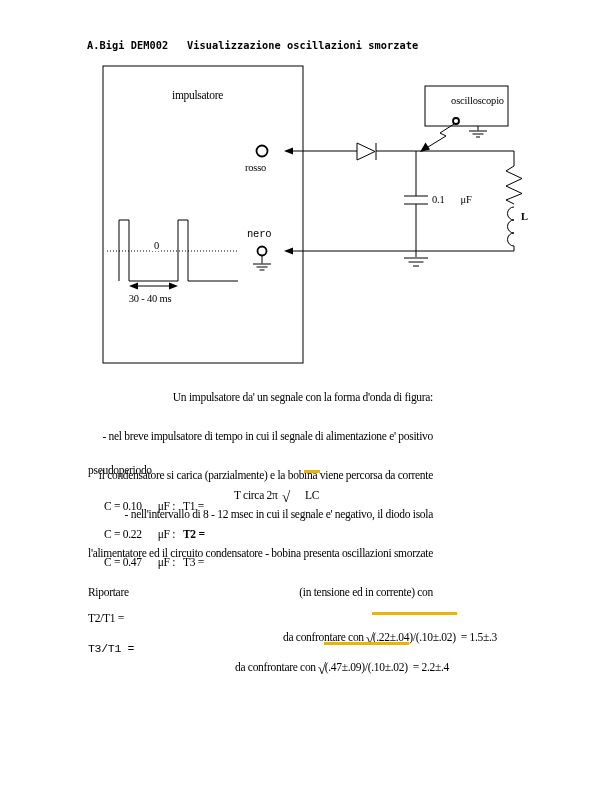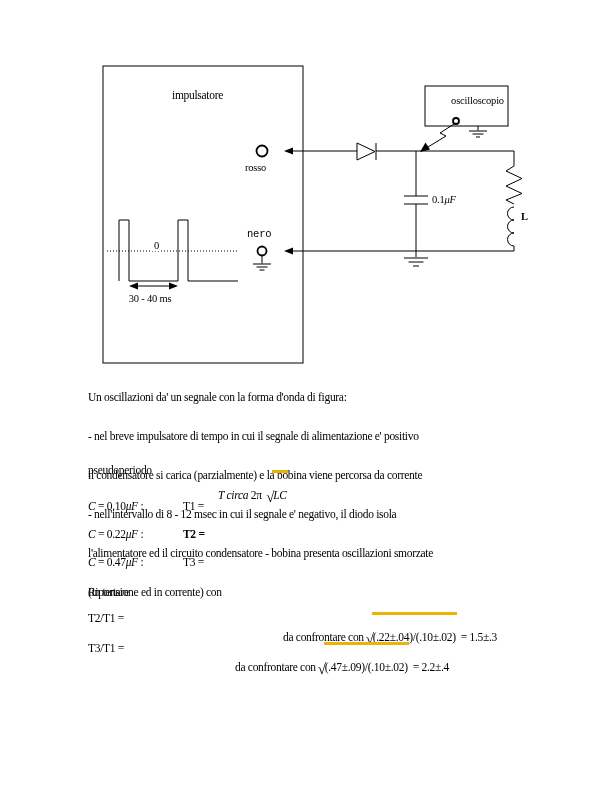--- a/index.html
+++ b/index.html
@@ -1,40 +1,41 @@
 <!DOCTYPE html>
 <html><head>
 <meta charset="utf-8">
 <style>
   html,body{margin:0;padding:0;background:#fff;}
   .page{position:relative;width:613px;height:793px;background:#ffffff;overflow:hidden;
         font-family:"Liberation Serif", serif;color:#000;}
   .abs{position:absolute;white-space:pre;}
   .title{font-family:"DejaVu Sans Mono", monospace;font-weight:bold;font-size:10.3px;
          letter-spacing:0.05px;}
-  .serif{font-size:11.5px;letter-spacing:-0.3px;}
+  .serif{font-size:11.5px;letter-spacing:-0.3px;text-align:right;}
   .para div{height:15px;line-height:15px;}
   .small{font-size:10.5px;letter-spacing:-0.2px;}
   .ctr{text-align:center;}
-  .mi{font-style:italic;}
+  .mi{margin-left:16px;}
   .bold{font-weight:bold;}
   .sqrt{display:inline-block;font-size:15px;line-height:1;vertical-align:-3px;margin:0 -2px 0 2px;}
   .radicand{border-top:3px solid #eab308;padding:16px 1px;display:inline-block;line-height:13px;}
   .gapL{margin-left:4px;}
   svg{position:absolute;top:0;left:0;}
   svg *{stroke:#000;fill:none;stroke-width:1;}
   svg .fill{fill:#000;stroke:none;}
   svg .w2{stroke-width:1.8;}
   svg .dot{stroke-dasharray:1 2;}
 </style>
 </head>
 <body>
 
 <div class="page">
 
+  <div class="abs title" style="left:87px;top:39px;">A.Bigi DEM002   Visualizzazione oscillazioni smorzate</div>
 
   <svg width="613" height="793">
 
     <rect x="103" y="66" width="200" height="297"></rect>
 
     <rect x="425" y="86" width="83" height="40"></rect>
 
     <path d="M119,281 V220 H129 V281 H178 V220 H188 V281 H238"></path>
     <line x1="107" y1="251" x2="238" y2="251" class="dot"></line>
     <g>
@@ -97,21 +98,21 @@
   <div class="abs serif" style="left:172px;top:89px;">impulsatore</div>
   <div class="abs small ctr" style="left:425px;top:95px;width:105px;">oscilloscopio</div>
   <div class="abs small" style="left:245px;top:162px;">rosso</div>
   <div class="abs small" style="left:247px;top:228px;font-family:Liberation Mono, monospace;">nero</div>
   <div class="abs small" style="left:152px;top:240px;background:#fff;padding:0 2px;">0</div>
   <div class="abs small ctr" style="left:115px;top:293px;width:70px;">30 - 40 ms</div>
   <div class="abs small" style="left:432px;top:194px;"><span>0.1</span><span class="mi">μF</span></div>
   <div class="abs small bold" style="left:521px;top:211px;">L</div>
 
   <div class="abs serif para" style="left:88px;top:366px;">
-    <div>Un oscillazioni da' un segnale con la forma d'onda di figura:</div>
+    <div>Un impulsatore da' un segnale con la forma d'onda di figura:</div>
     <div>- nel breve impulsatore di tempo in cui il segnale di alimentazione e' positivo</div>
     <div>il condensatore si carica (parzialmente) e la bobina viene percorsa da corrente</div>
     <div>- nell'intervallo di 8 - 12 msec in cui il segnale e' negativo, il diodo isola</div>
     <div>l'alimentatore ed il circuito condensatore - bobina presenta oscillazioni smorzate</div>
     <div>(in tensione ed in corrente) con</div>
   </div>
 
   <div class="abs serif" style="left:88px;top:464px;">pseudoperiodo</div>
   <div class="abs serif" style="left:218px;top:470px;"><span class="mi">T circa</span><span> 2π </span><span class="sqrt">√</span><span class="radicand mi">LC</span></div>
 
@@ -122,16 +123,16 @@
   <div class="abs serif" style="left:183px;top:528px;font-weight:bold;">T2 =</div>
 
   <div class="abs serif" style="left:88px;top:556px;"><span class="mi">C</span><span> = 0.47</span><span class="mi">μF</span><span> :</span></div>
   <div class="abs serif" style="left:183px;top:556px;">T3 =</div>
 
   <div class="abs serif" style="left:88px;top:586px;">Riportare</div>
 
   <div class="abs serif" style="left:88px;top:612px;">T2/T1 =</div>
   <div class="abs serif" style="left:235px;top:612px;margin-left:48px;"><span>da confrontare con</span><span class="sqrt">√</span><span class="radicand">(.22±.04)/(.10±.02)</span><span class="gapL">= 1.5±.3</span></div>
 
-  <div class="abs serif" style="left:88px;top:642px;">T3/T1 =</div>
+  <div class="abs serif" style="left:88px;top:642px;font-family:Liberation Mono, monospace;">T3/T1 =</div>
   <div class="abs serif" style="left:235px;top:642px;"><span>da confrontare con</span><span class="sqrt">√</span><span class="radicand">(.47±.09)/(.10±.02)</span><span class="gapL">= 2.2±.4</span></div>
 
 </div>
 
 </body></html>

